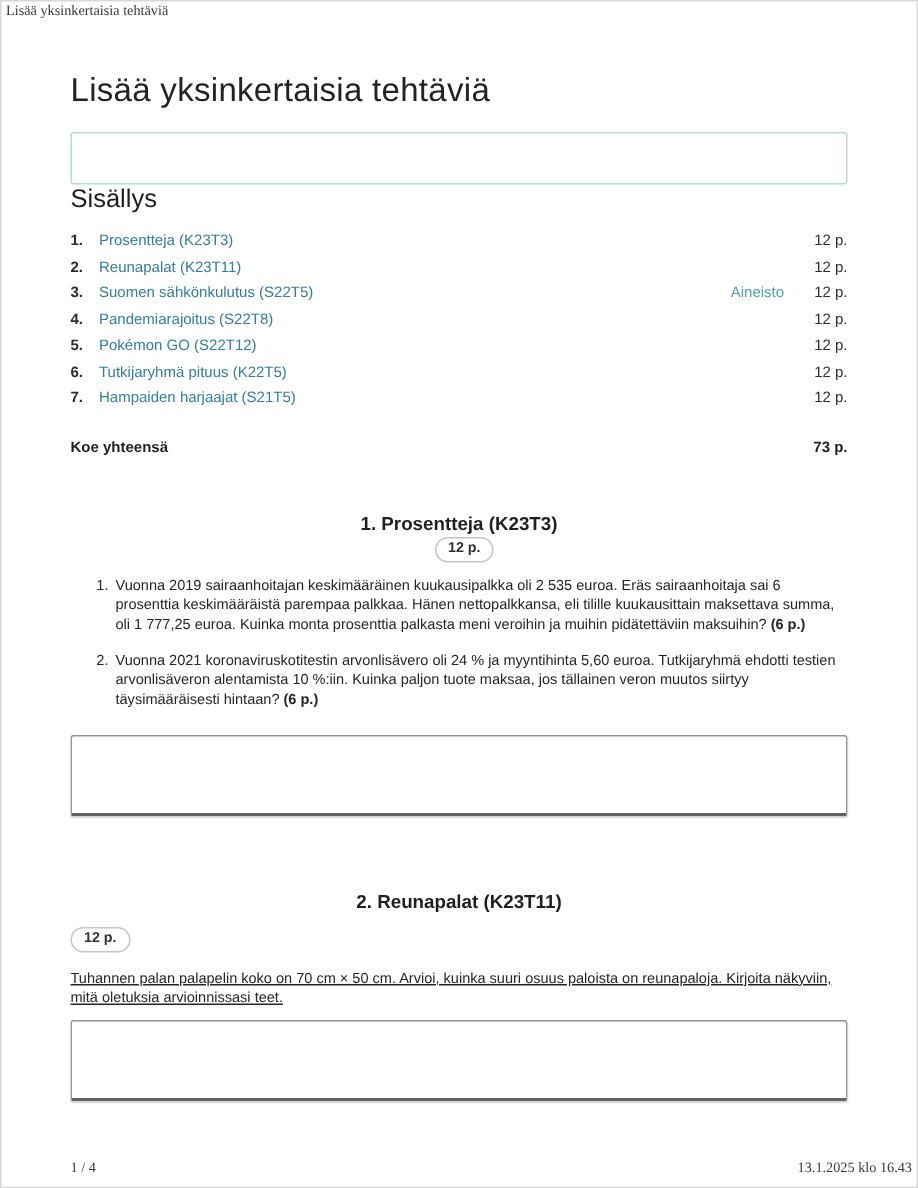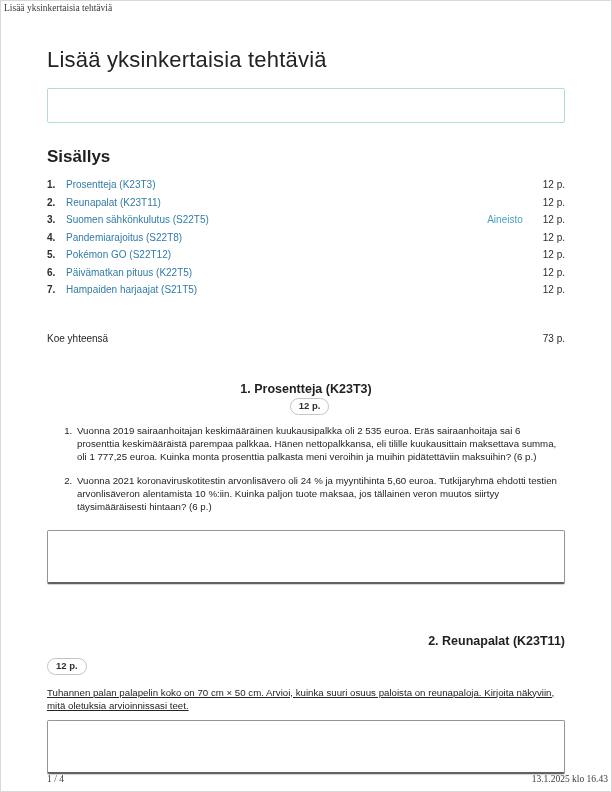--- a/index.html
+++ b/index.html
@@ -31,22 +31,21 @@
     color: #212325; letter-spacing: 0.2px;
     line-height: 26px;
   }
   .intro-box {
     margin-top: 15px; height: 35px;
     border: 1px solid #b5dbd7; border-radius: 2px;
     background: #fff;
   }
 
   .toc-heading {
-    margin-top: 24px;
-    font-size: 17px; font-weight: 700; color: #1d1f20;
+    font-size: 17px; font-weight: 400; color: #1d1f20;
     line-height: 20px;
   }
   .toc { margin-top: 12px; }
   .toc-row {
     display: flex; align-items: baseline;
     height: 17.5px; font-size: 10px;
   }
   .toc-num { width: 19px; font-weight: 600; color: #2b2d2e; }
   .toc-link {
     color: #327ca5; text-decoration: none; flex: 0 1 auto;
@@ -54,46 +53,46 @@
     text-align: center;
   }
   .toc-fill { flex: 1 1 auto; }
   .toc-aineisto {
     color: #4aa0c0; text-decoration: none; cursor: pointer;
     margin-right: 20px; font-size: 10px;
   }
   .toc-points { color: #2b2d2e; }
   .toc-total {
     display: flex; justify-content: space-between;
-    margin-top: 31px; font-size: 10px; font-weight: 400; color: #1d1f20;
+    margin-top: 15px; font-size: 10px; font-weight: 700; color: #1d1f20;
   }
 
   .section-heading {
     font-size: 12.5px; font-weight: 700; color: #1d1f20;
     line-height: 17px;
     display: flex; align-items: center; flex-direction: column;
   }
   .section-1 .section-heading { margin-top: 37px; }
-  .section-2 .section-heading { margin-top: 49px; align-items: flex-end; }
+  .section-2 .section-heading { margin-top: 49px; }
   .points-badge {
     display: inline-block;
     font-size: 9.5px; font-weight: 600; color: #2e3031;
     border: 1px solid #c4c4c4; border-radius: 10px;
     padding: 1px 8px 2px 8px; background: #fff;
     line-height: 12px;
   }
   .badge-inline { margin-left: 7px; }
   .badge-row { margin-top: 5px; }
 
   .question-list {
     margin-top: 9px; padding-left: 28px;
     font-size: 9.7px; line-height: 13px; color: #232527;
   }
   .question-list li { margin-bottom: 11px; padding-left: 2px; }
-  .q-points { font-weight: 400; }
+  .q-points { font-weight: 700; }
 
   .question-body {
     margin-top: 11px;
     font-size: 9.7px; line-height: 13px; color: #232527; text-decoration: underline;
   }
 
   .answer-box {
     height: 54px; border-radius: 2px;
     border: 1px solid #959595;
     border-bottom: 2px solid #626262;
@@ -145,21 +144,21 @@
       <span class="toc-points">12 p.</span>
     </div>
     <div class="toc-row">
       <span class="toc-num">5.</span>
       <a class="toc-link">Pokémon GO (S22T12)</a>
       <span class="toc-fill"></span>
       <span class="toc-points">12 p.</span>
     </div>
     <div class="toc-row">
       <span class="toc-num">6.</span>
-      <a class="toc-link">Päivämatkan pituus (K22T5)</a>
+      <a class="toc-link">Tutkijaryhmä pituus (K22T5)</a>
       <span class="toc-fill"></span>
       <span class="toc-points">12 p.</span>
     </div>
     <div class="toc-row">
       <span class="toc-num">7.</span>
       <a class="toc-link">Hampaiden harjaajat (S21T5)</a>
       <span class="toc-fill"></span>
       <span class="toc-points">12 p.</span>
     </div>
   </div>

